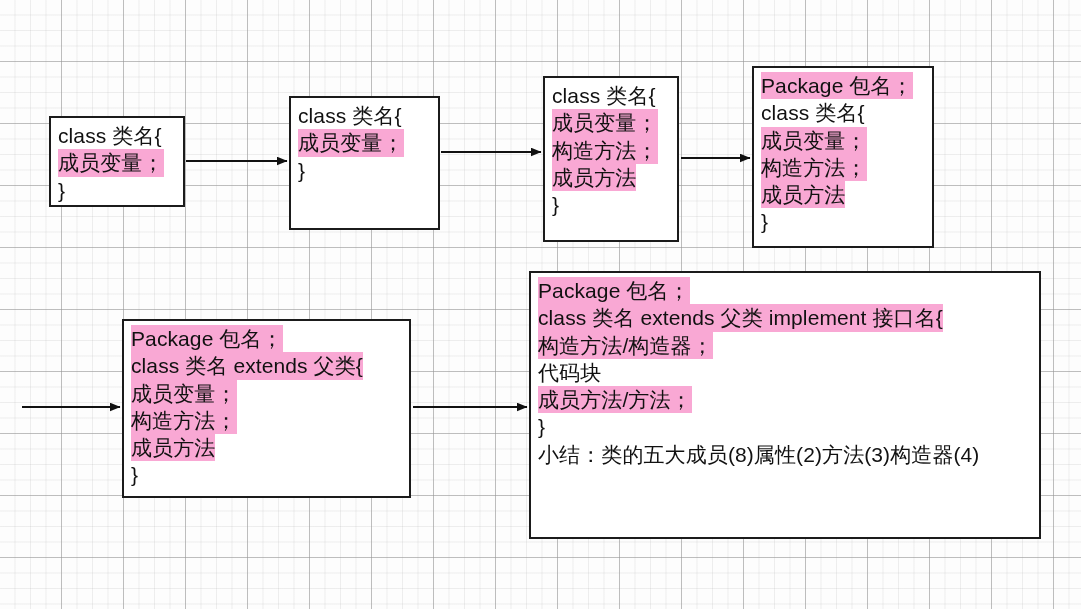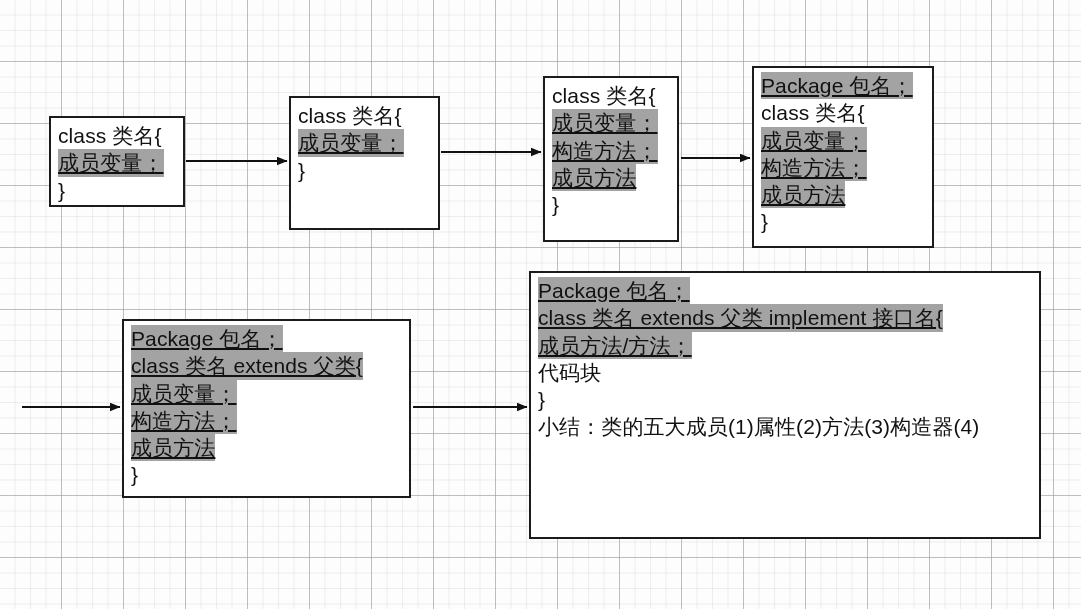--- a/index.html
+++ b/index.html
@@ -44,23 +44,22 @@
   }
   .node .line {
     display: block;
     white-space: pre;
     color: #111111;
     line-height: 1.30;
     font-size: 21px;
     letter-spacing: 0.1px;
   }
   .node .line.hl {
-    background: #a3a3a3;
+    background: #f9a8d4;
     width: fit-content;
-    text-decoration: underline;
   }
 
   
   #node1 { left: 49px;  top: 116px; width: 136px; height: 91px;  }
   #node2 { left: 289px; top: 96px;  width: 151px; height: 134px; }
   #node3 { left: 543px; top: 76px;  width: 136px; height: 166px; }
   #node4 { left: 752px; top: 66px;  width: 182px; height: 182px; }
   #node5 { left: 122px; top: 319px; width: 289px; height: 179px; }
   #node6 { left: 529px; top: 271px; width: 512px; height: 268px; }
 
@@ -124,19 +123,20 @@
       <span class="line hl">Package 包名；</span>
       <span class="line hl">class 类名 extends 父类{</span>
       <span class="line hl">成员变量；</span>
       <span class="line hl">构造方法；</span>
       <span class="line hl">成员方法</span>
       <span class="line">}</span>
     </div>
   <div class="node" id="node6">
       <span class="line hl">Package 包名；</span>
       <span class="line hl">class 类名 extends 父类 implement 接口名{</span>
+      <span class="line hl">构造方法/构造器；</span>
+      <span class="line">代码块</span>
       <span class="line hl">成员方法/方法；</span>
-      <span class="line">代码块</span>
       <span class="line">}</span>
-      <span class="line">小结：类的五大成员(1)属性(2)方法(3)构造器(4)</span>
+      <span class="line">小结：类的五大成员(8)属性(2)方法(3)构造器(4)</span>
     </div>
 
 </div>
 
 </body></html>

